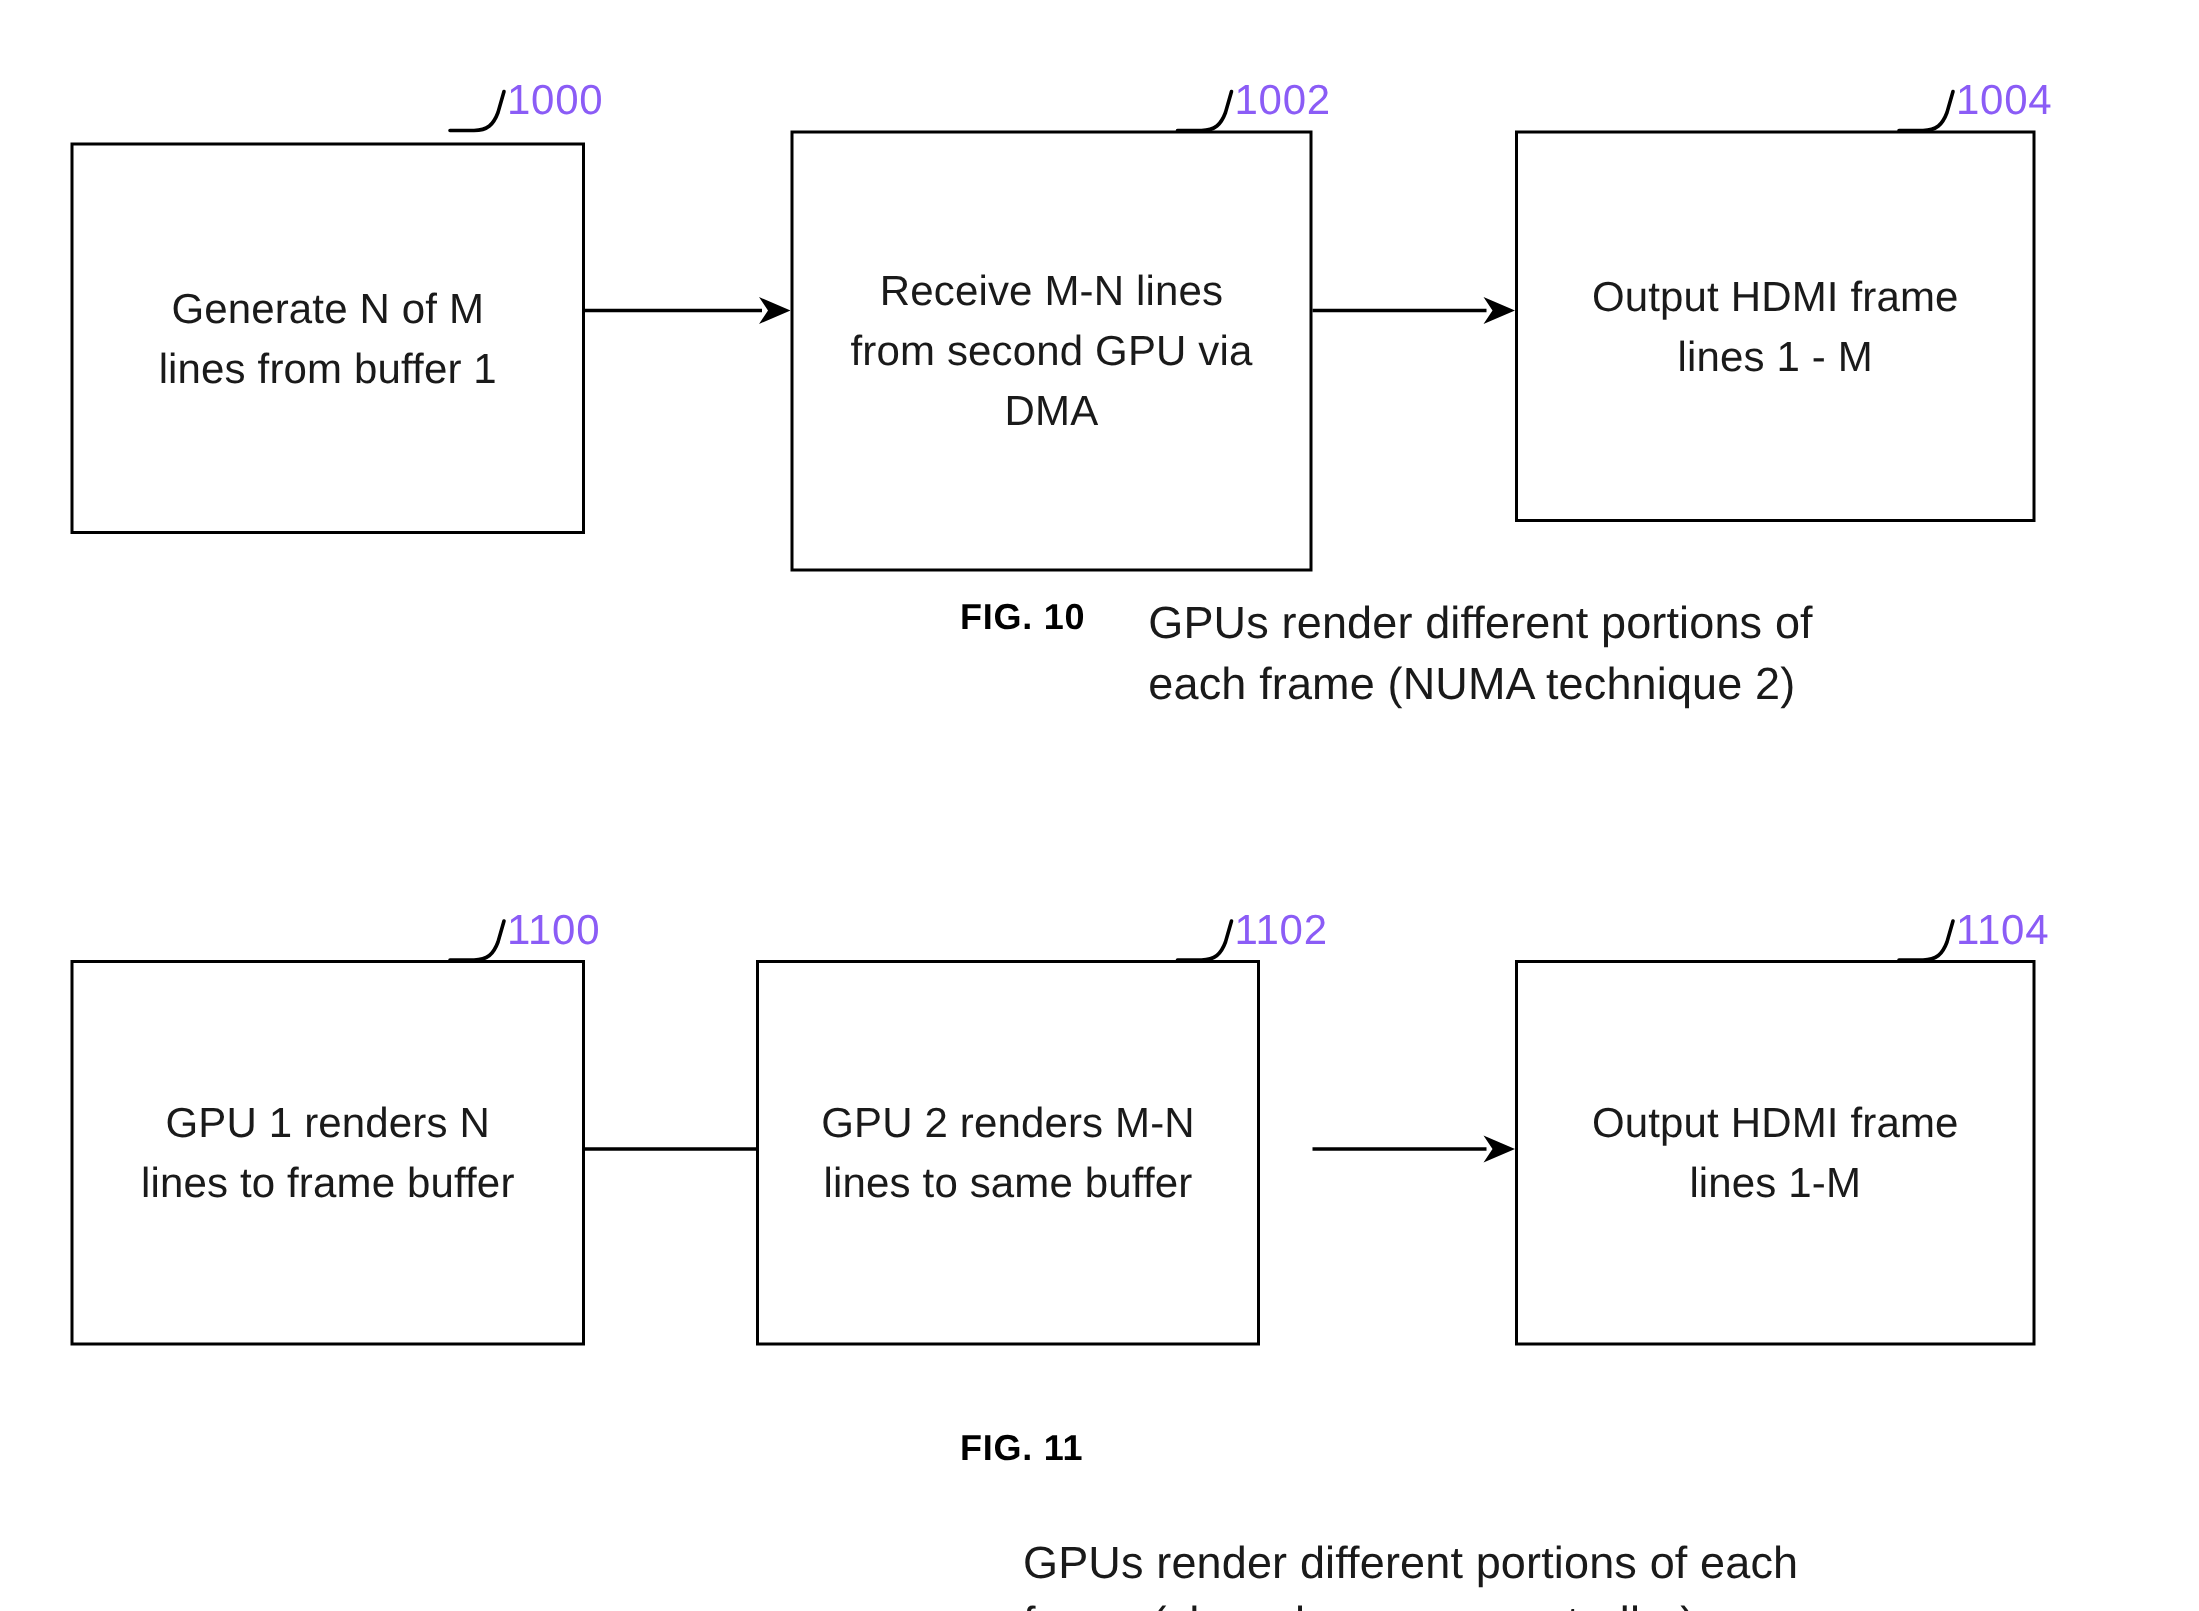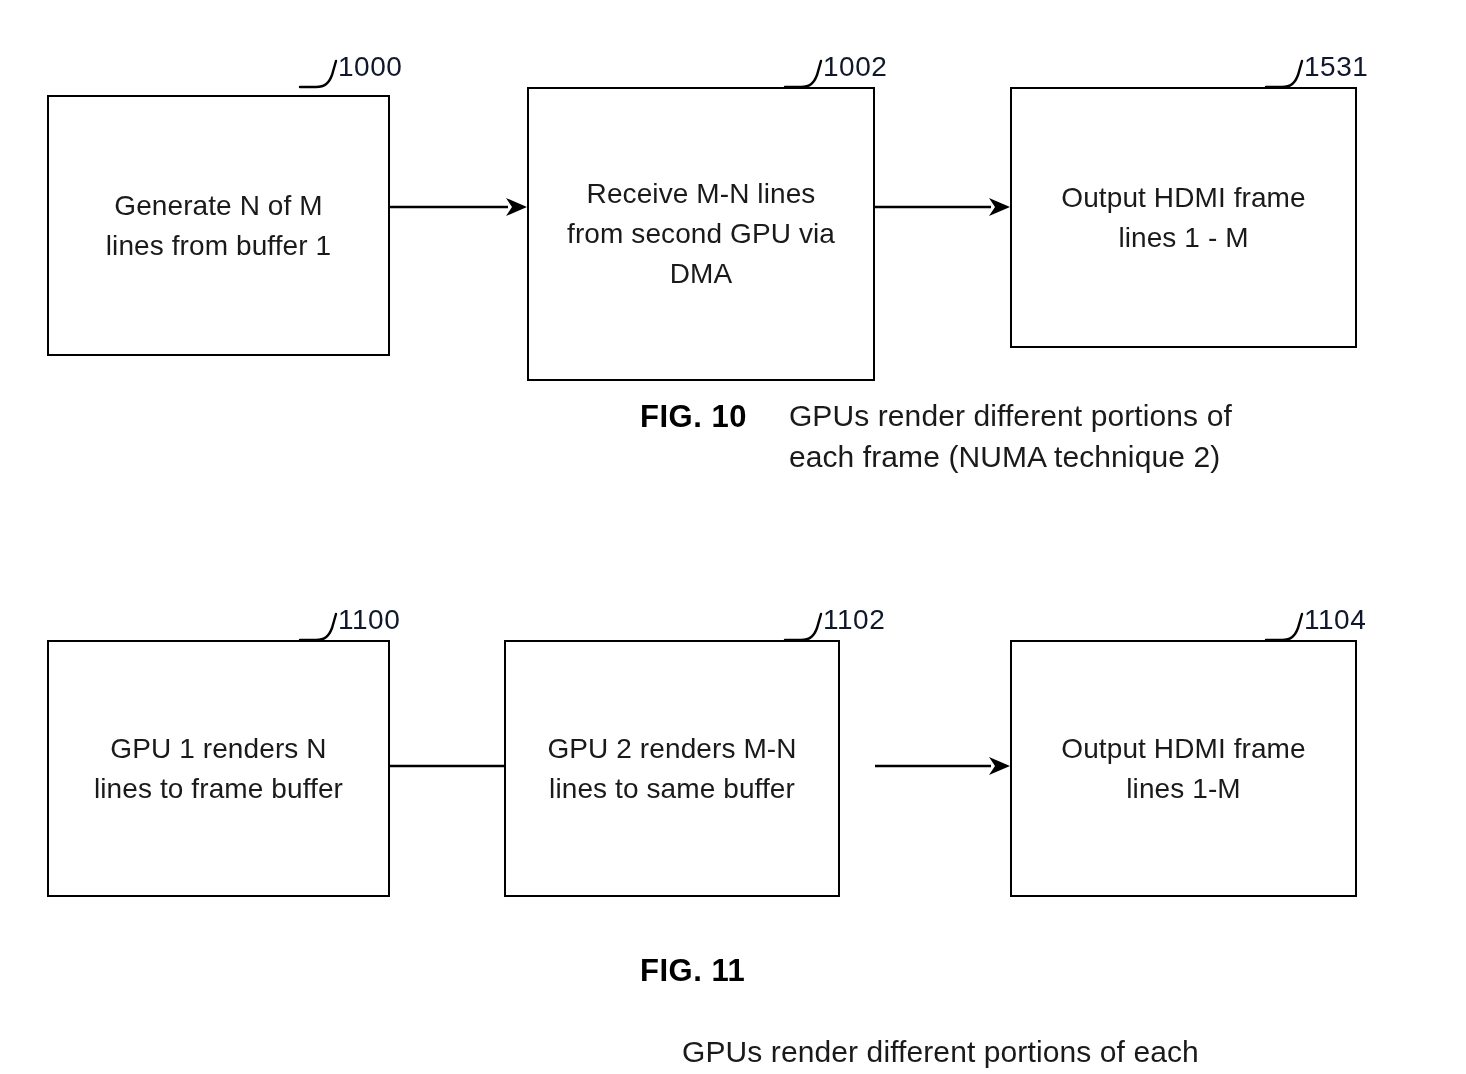--- a/index.html
+++ b/index.html
@@ -52,21 +52,21 @@
     width: 130px;
     height: 52px;
   }
   .ref-callout .ref-num {
     position: absolute;
     left: 38px;
     top: -2px;
     font-size: 28px;
     line-height: 28px;
     letter-spacing: 0.5px;
-    color: #0f172a;
+    color: #8b5cf6;
     white-space: nowrap;
   }
   .ref-callout svg {
     position: absolute;
     left: 0;
     top: 0;
     overflow: visible;
   }
 
   
@@ -79,21 +79,21 @@
     overflow: visible;
   }
 
   
   .fig-caption {
     position: absolute;
     display: flex;
     align-items: flex-start;
   }
   .fig-caption .fig-id {
-    font-size: 31px;
+    font-size: 24px;
     font-weight: bold;
     letter-spacing: 0.5px;
     line-height: 1.36;
     white-space: nowrap;
     color: #000000;
   }
   .fig-caption .fig-desc {
     font-size: 30px;
     line-height: 1.36;
     letter-spacing: 0.1px;
@@ -146,21 +146,21 @@
     </div>
 
     <div class="flow-box" style="left:1010px; top:87px; width:347px; height:261px;">
       <div class="flow-box-label">Output HDMI frame
 lines 1 - M</div>
     </div>
     <div class="ref-callout" style="left:1266px; top:55px;">
       <svg width="130" height="52" viewBox="0 0 130 52" aria-hidden="true">
         <path d="M 0 32 L 16 32 C 25 32, 29 28, 32 20 L 36 6" fill="none" stroke="#000000" stroke-width="2.4" stroke-linecap="round"></path>
       </svg>
-      <span class="ref-num">1531</span>
+      <span class="ref-num">1004</span>
     </div>
 
     <div class="fig-caption" style="left:640px; top:396px;">
       <span class="fig-id">FIG. 10</span>
       <span class="fig-desc" style="margin-left:42px;">GPUs render different portions of
 each frame (NUMA technique 2)</span>
     </div>
 
   </div>
 

